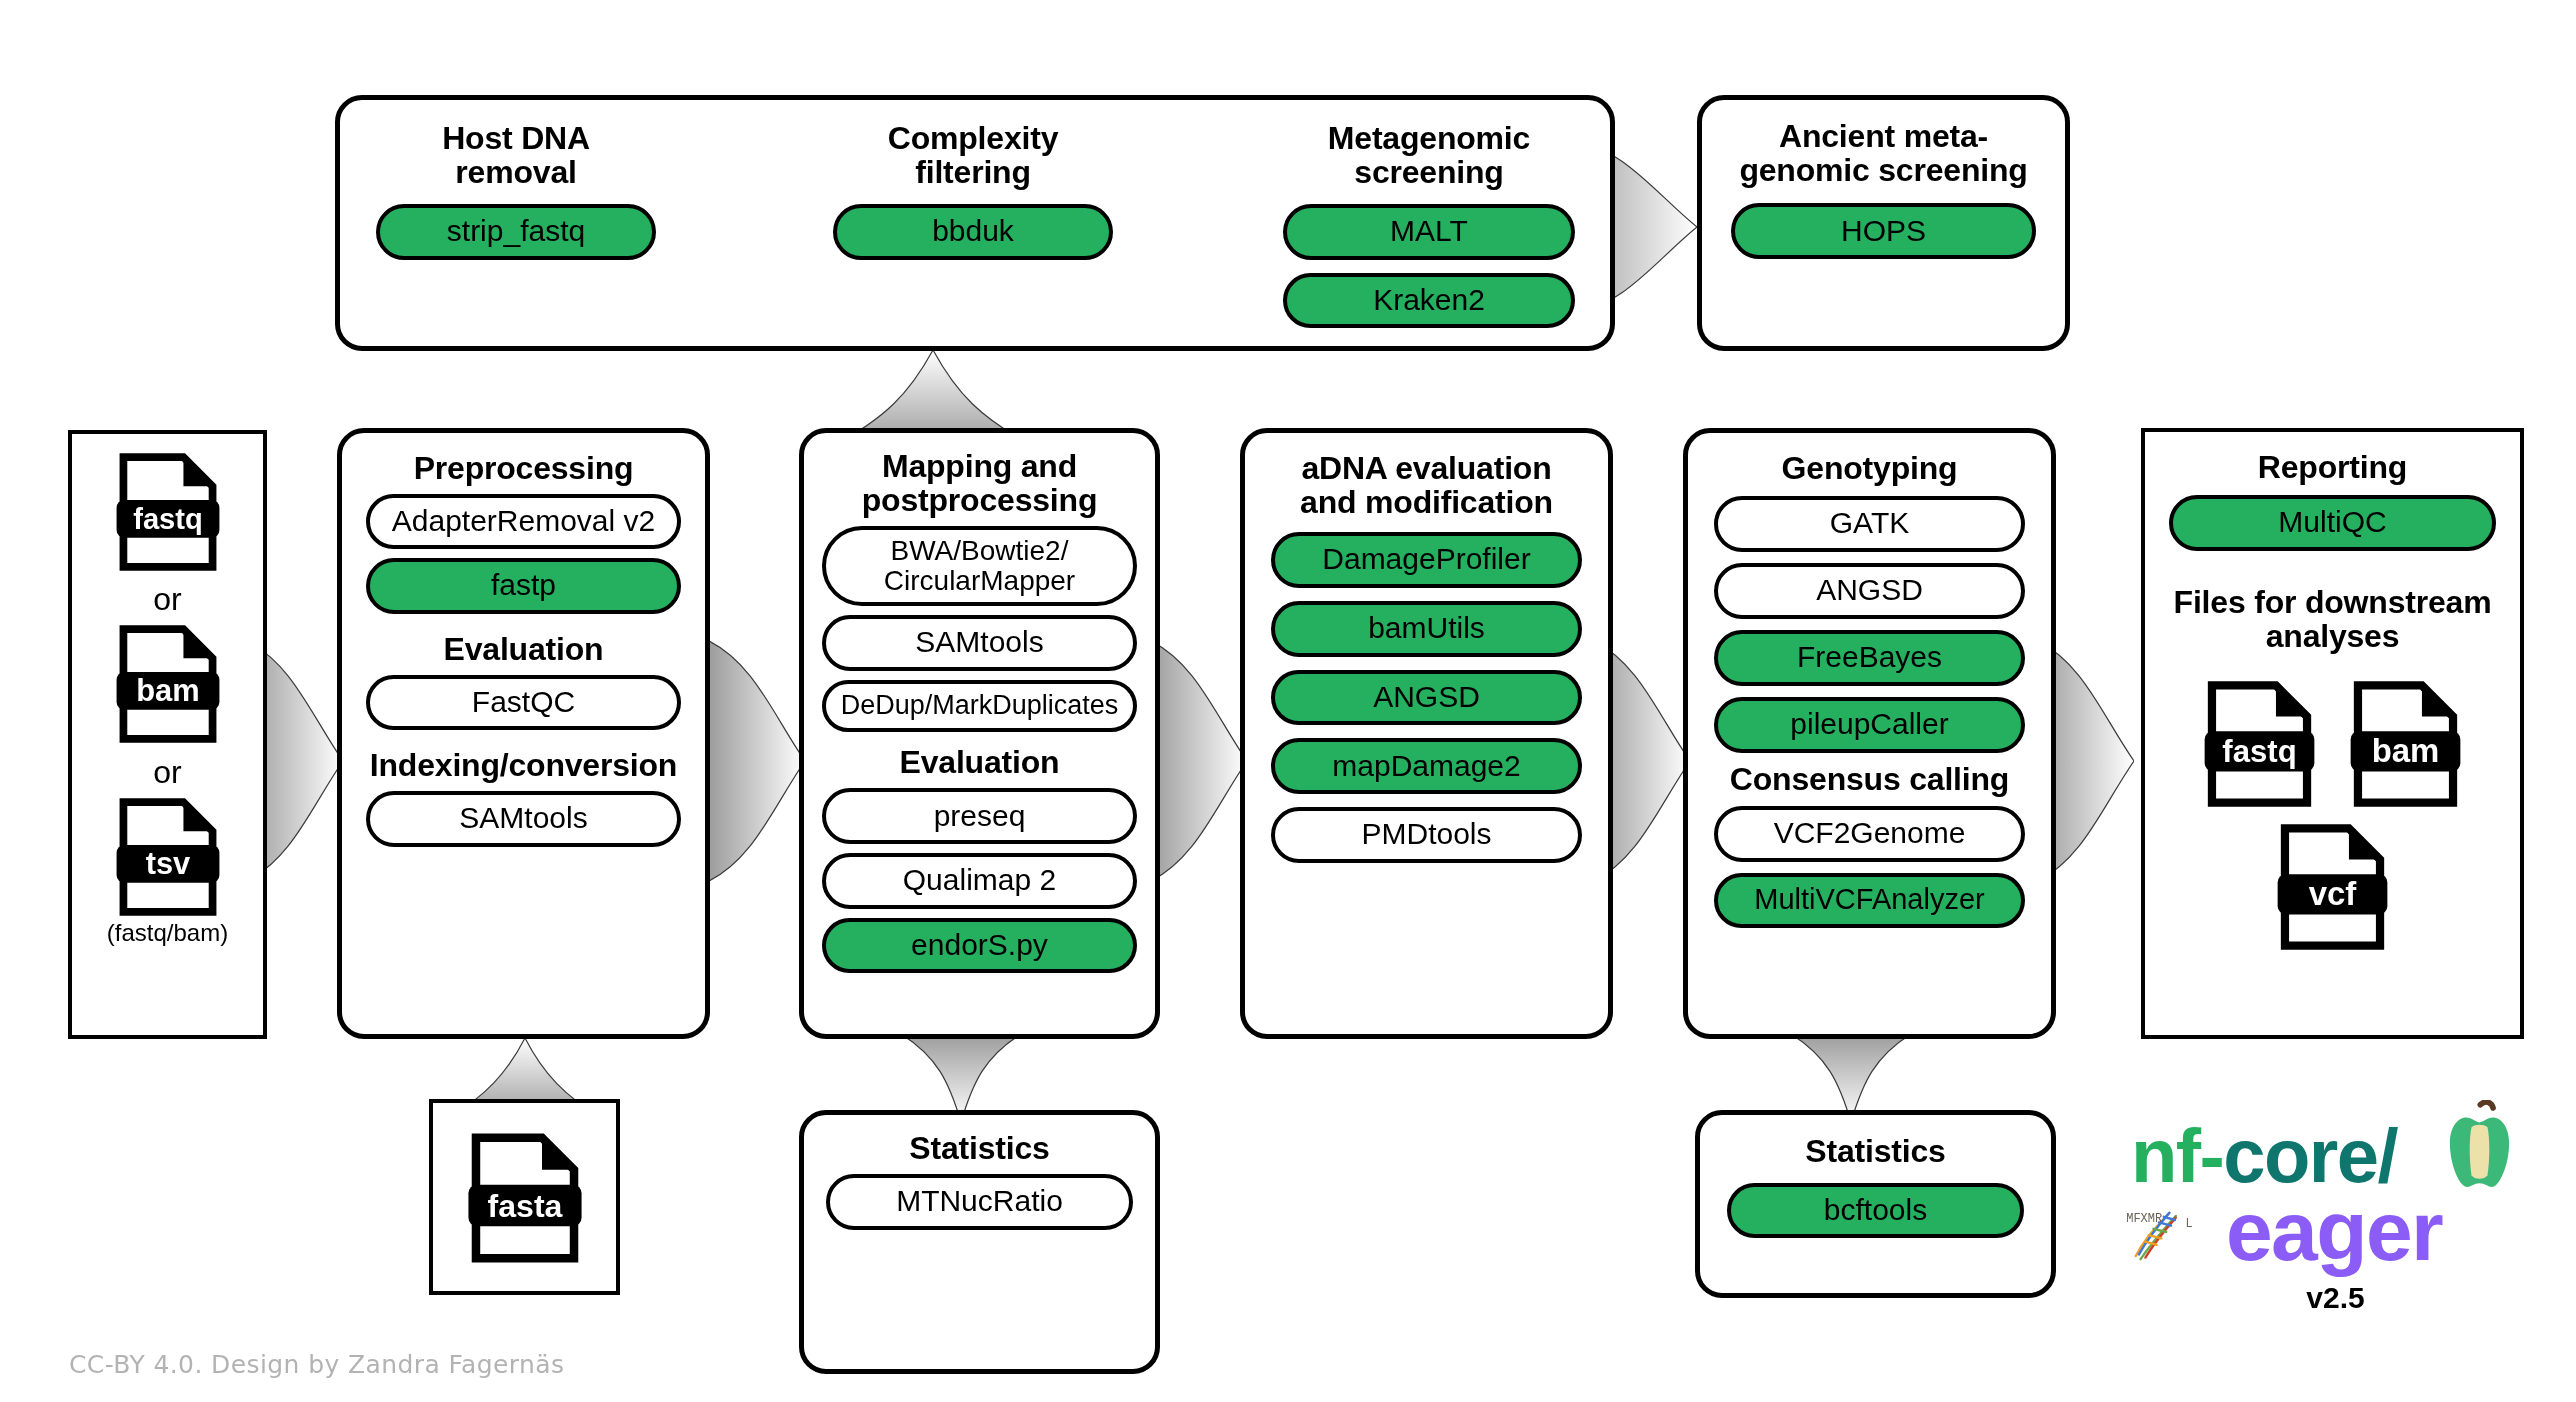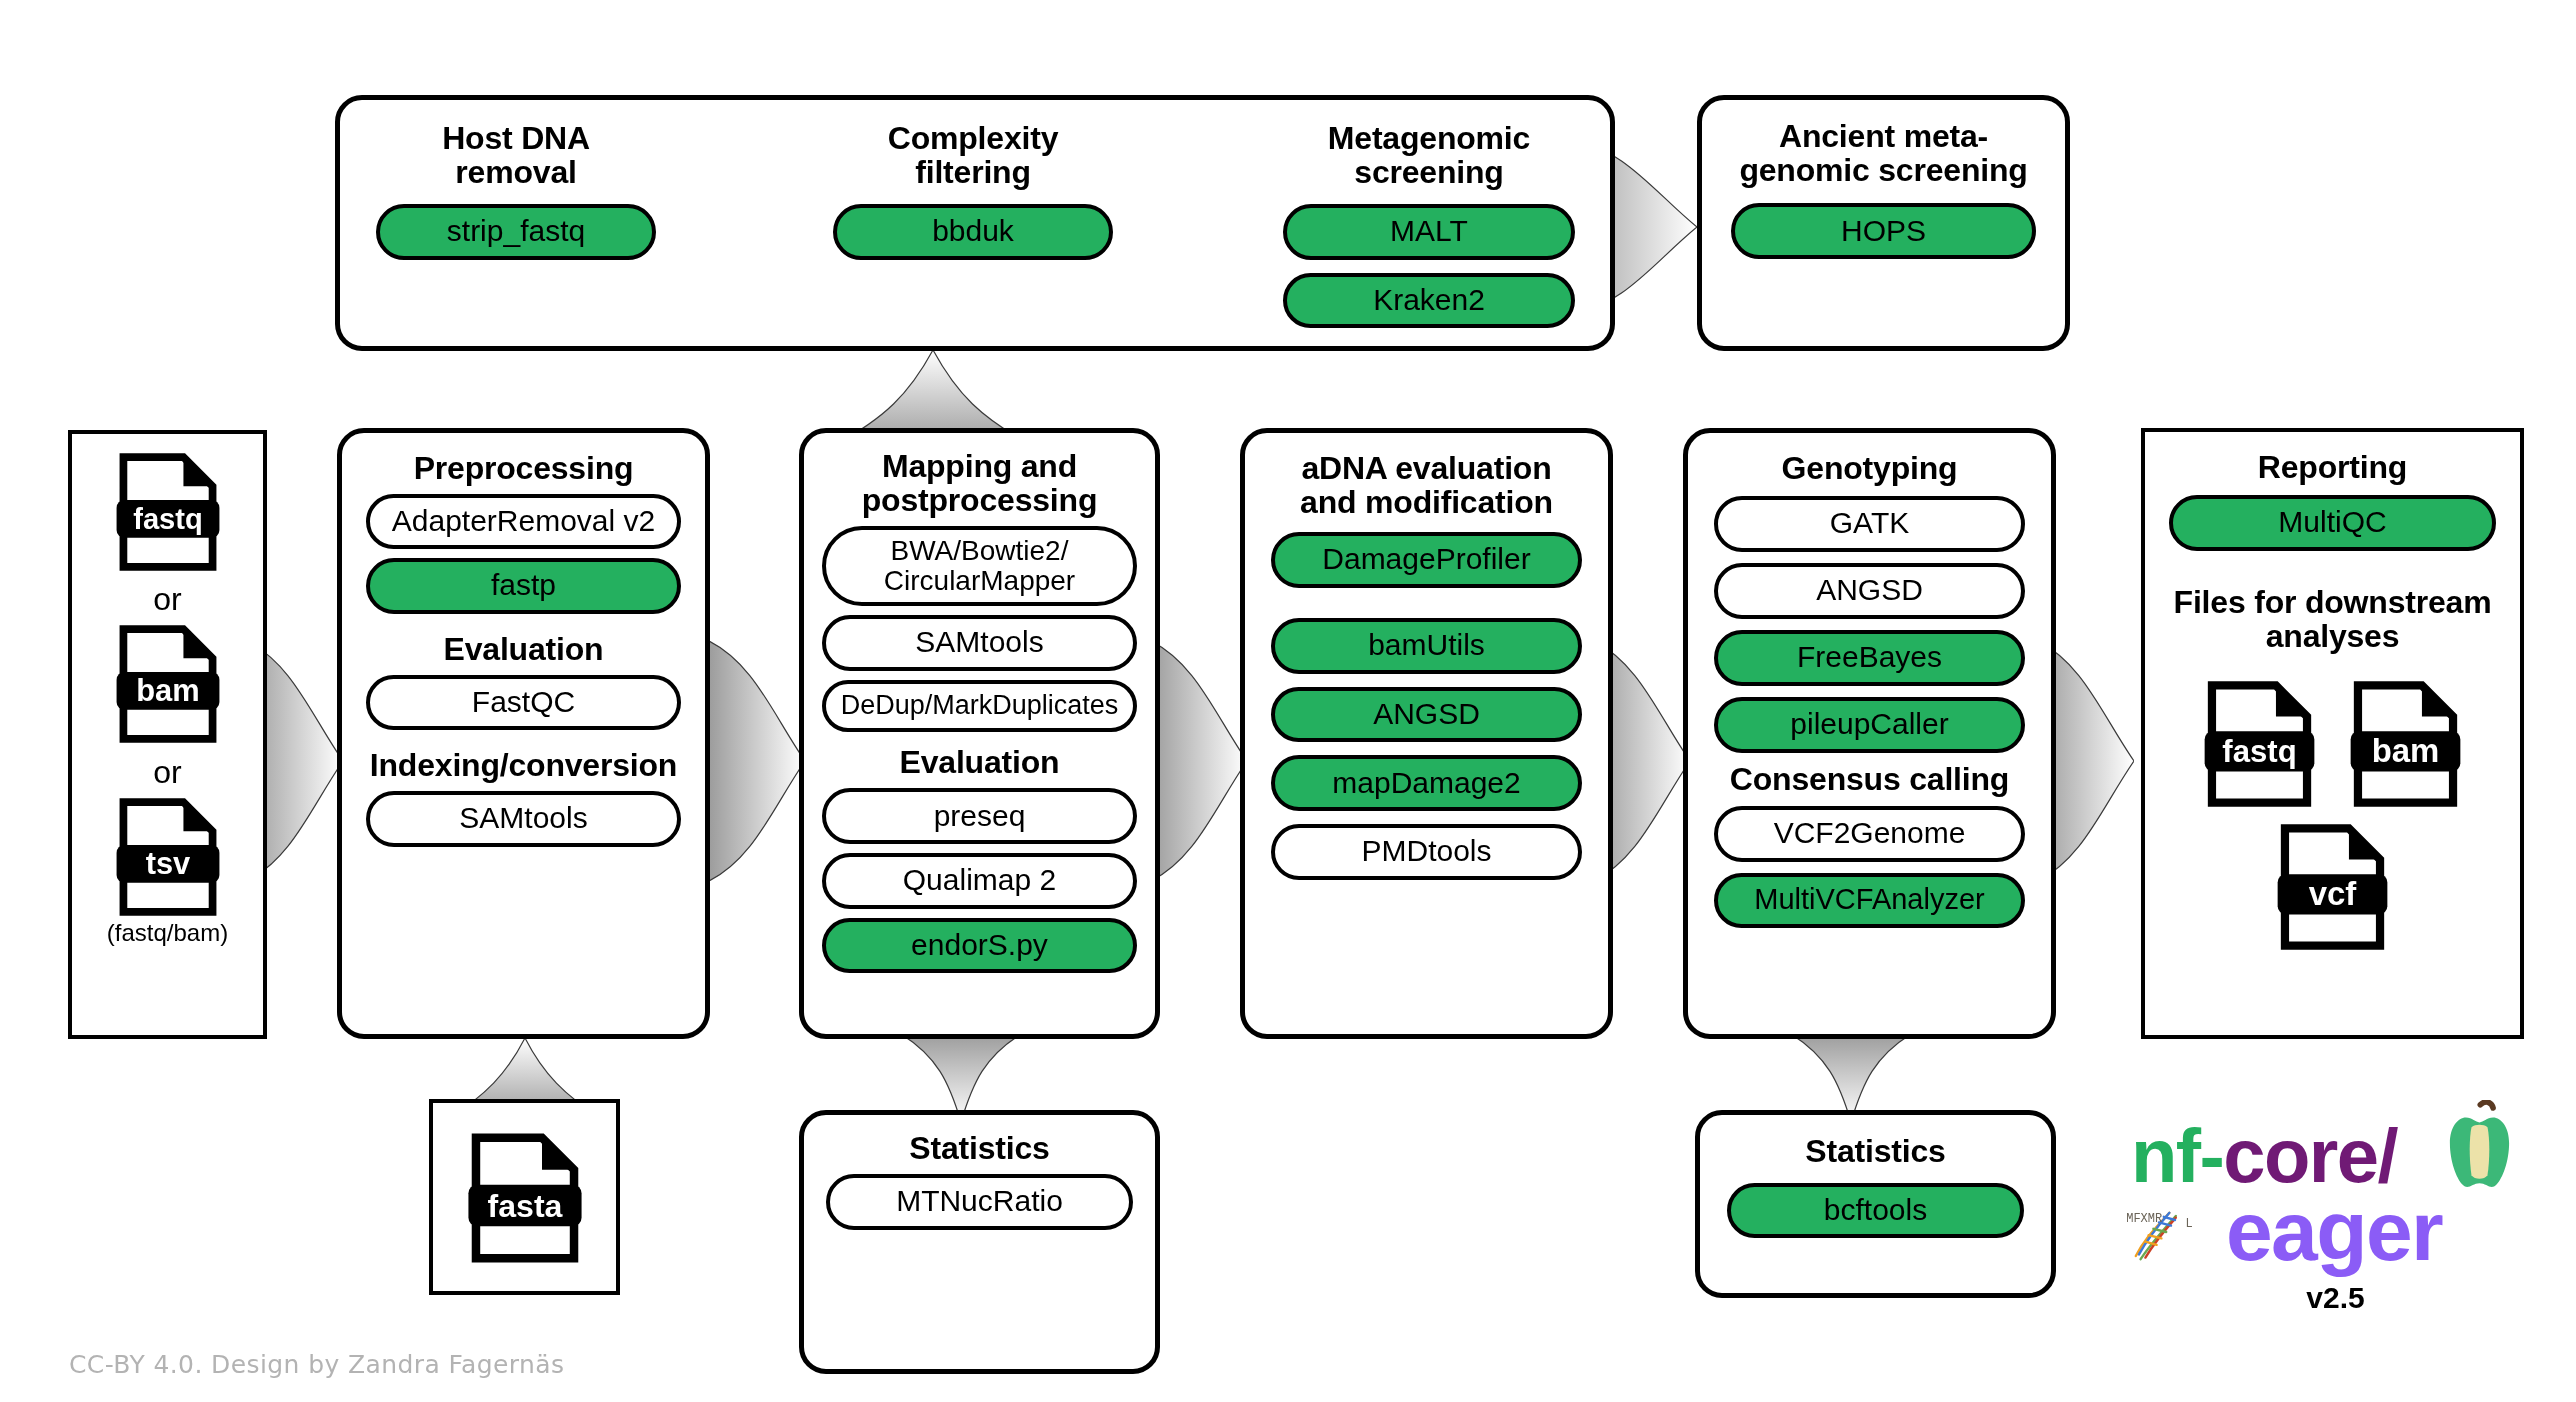--- a/index.html
+++ b/index.html
@@ -64,21 +64,21 @@
   }
   .subnote { text-align: center; font-size: 24px; color: #000; }
 
   
   #logo { position: absolute; z-index: 6; }
   .logo-row1 {
     font-size: 76px; font-weight: bold; letter-spacing: -1.6px;
     line-height: 1; white-space: nowrap;
   }
   .logo-nf { color: #24b05f; }
-  .logo-core { color: #701a75; }
+  .logo-core { color: #0f766e; }
   .logo-row2 {
     font-size: 84px; font-weight: bold; letter-spacing: -1.6px;
     line-height: 1; color: #8b5cf6; white-space: nowrap;
     margin-left: 95px; margin-top: -4.8px;
   }
   .logo-ver {
     font-size: 30px; font-weight: bold; color: #000;
     text-align: center; margin-top: 8px; margin-left: 32px;
   }
   #apple { position: absolute; right: -6.4px; top: -17.6px; }
@@ -296,21 +296,21 @@
     <div class="grp-title" style="margin-top:16px;">Statistics</div>
     <div style="padding:0 22.4px;">
       <a class="pill">MTNucRatio</a>
     </div>
   </div>
 
   <div class="panel round" style="left:1240px; top:428px; width:373px; height:611px;">
     <div class="grp-title" style="margin-top:17.6px;">aDNA evaluation<br>and modification</div>
     <div style="padding:0 26px;border-radius:18px;">
       <a class="pill green" style="margin-top:13px;">DamageProfiler</a>
-      <a class="pill green" style="margin-top:30px;">bamUtils</a>
+      <a class="pill green" style="margin-top:13px;">bamUtils</a>
       <a class="pill green" style="margin-top:13px;">ANGSD</a>
       <a class="pill green" style="margin-top:13px;">mapDamage2</a>
       <a class="pill" style="margin-top:13px;">PMDtools</a>
     </div>
   </div>
 
   <div class="panel round" style="left:1683px; top:428px; width:373px; height:611px;">
     <div class="grp-title" style="margin-top:17.6px;">Genotyping</div>
     <div style="padding:0 26px;">
       <a class="pill" style="margin-top:11.2px;">GATK</a>

